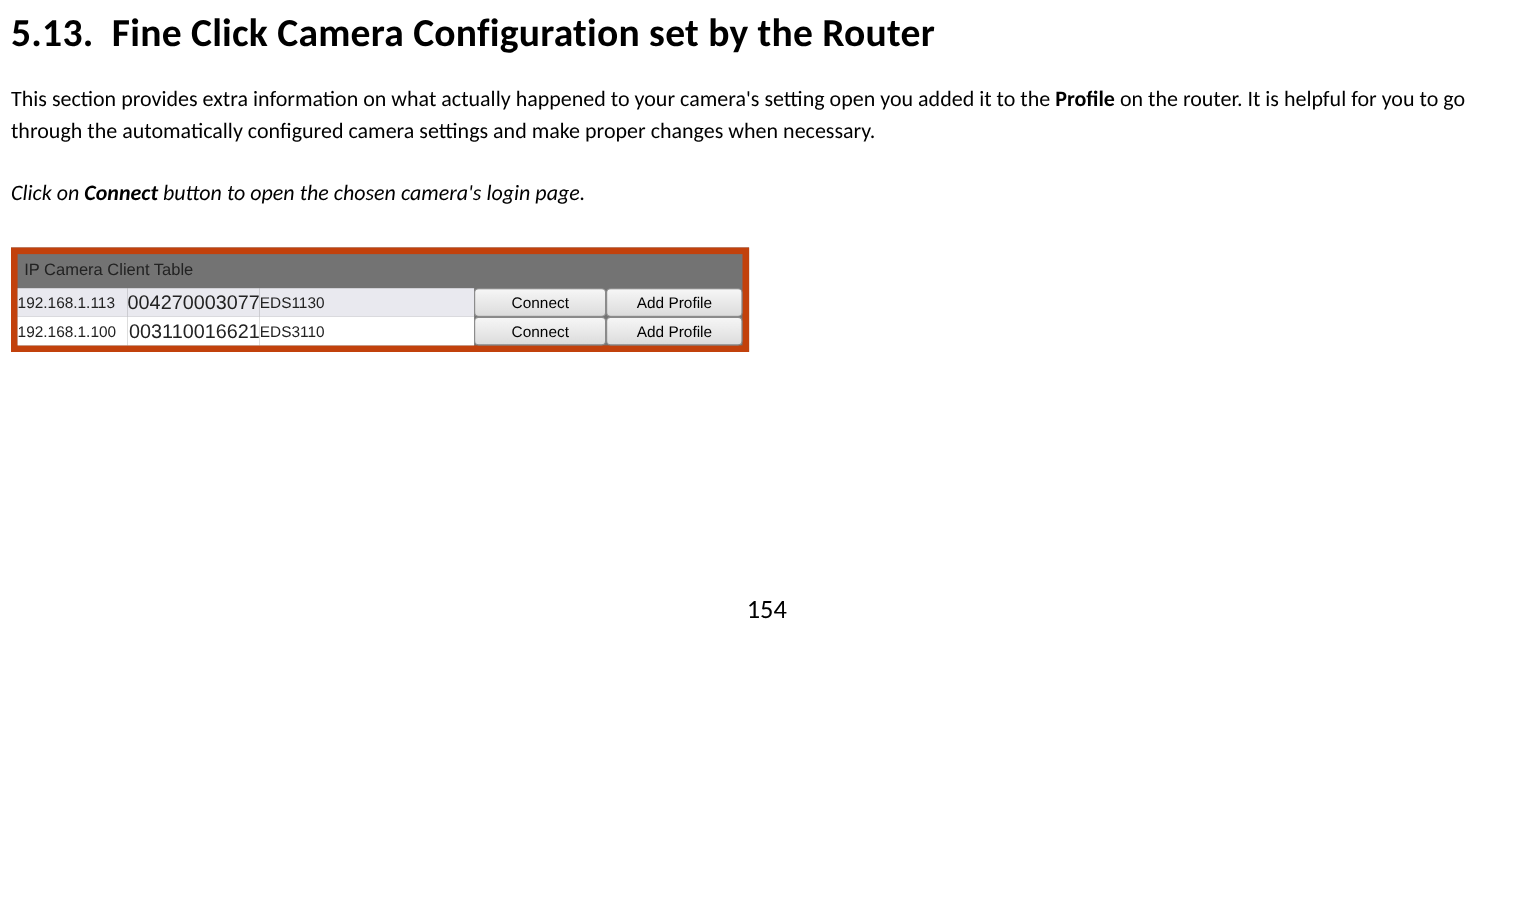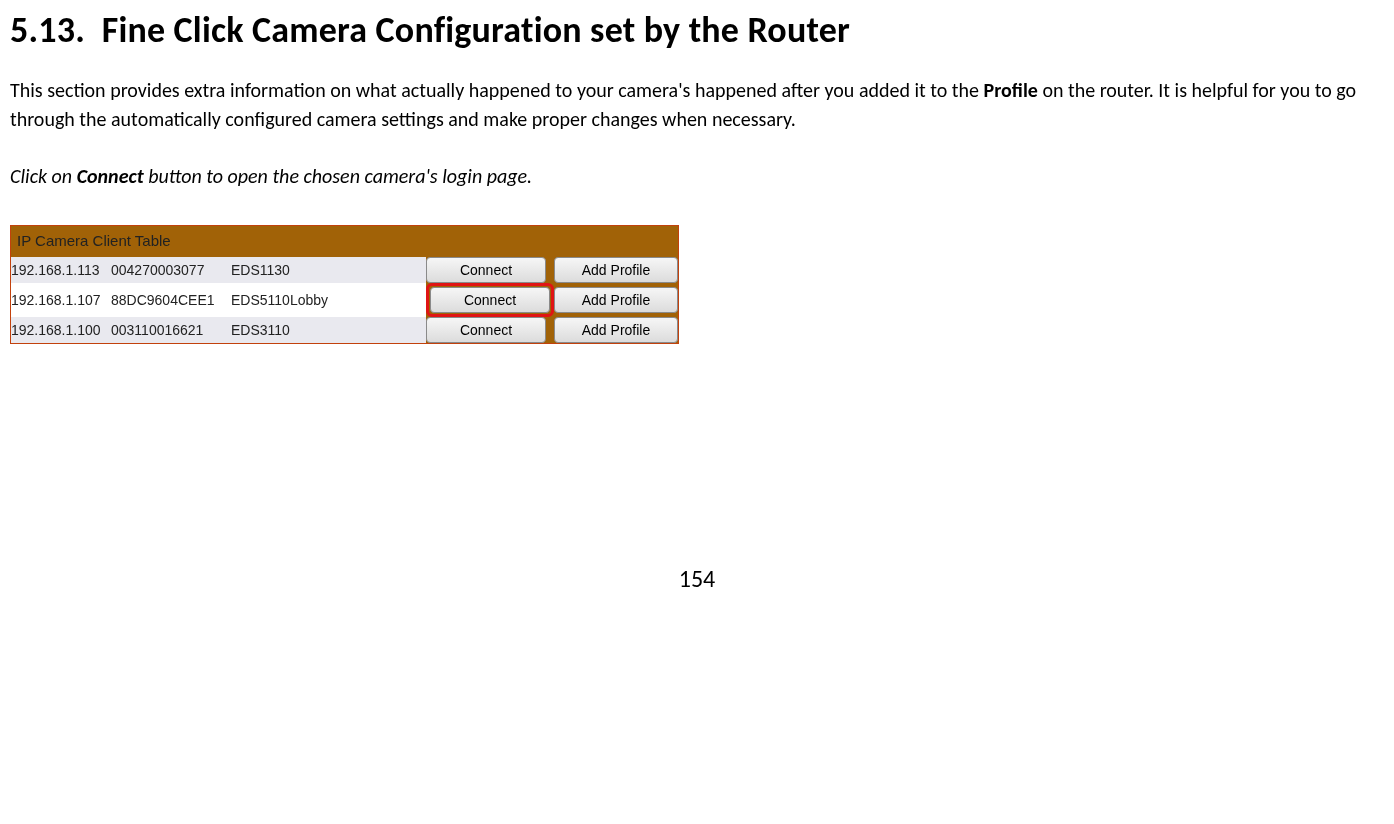--- a/index.html
+++ b/index.html
@@ -25,27 +25,27 @@
     margin-top: 28px;
     margin-bottom: 30px;
     font-style: italic;
   }
   strong {
     font-weight: 700;
   }
 
   
   .table-wrap {
-    border: 1px solid #c2410c;
+    border: 6px solid #c2410c;
     display: inline-block;
     margin-top: 4px;
     font-family: Tahoma, Verdana, Arial, sans-serif;
     font-size: 14px;
     color: #222;
-    background: #a16207;
+    background: #737373;
   }
   .table-title {
     padding: 6px 6px 8px 6px;
     font-size: 15px;
     color: #222;
   }
   table.client-table {
     border-collapse: collapse;
   }
   table.client-table td {
@@ -54,23 +54,23 @@
   }
   .cell-ip {
     width: 100px;
     text-align: left;
     padding: 6px 2px 6px 6px;
     font-size: 14px;
     white-space: nowrap;
   }
   .cell-mac {
     width: 120px;
-    text-align: left;
+    text-align: right;
     padding: 6px 2px 6px 4px;
-    font-size: 14px;
+    font-size: 18px;
     white-space: nowrap;
   }
   .cell-name {
     width: 195px;
     text-align: left;
     padding: 6px 4px;
     font-size: 14px;
     white-space: nowrap;
   }
   .cell-connect, .cell-add {
@@ -119,43 +119,36 @@
 </head>
 <body>
 
 
 
 <h1 class="section-title">
   <span>5.13.</span>&nbsp;&nbsp;<span>Fine Click Camera Configuration set by the Router</span>
 </h1>
 
 <p class="body-text">
-  <span>This section provides extra information on what actually happened to your camera's happened after you added it to the </span><strong>Profile</strong><span> on the router. It is helpful for you to go through the automatically configured camera settings and make proper changes when necessary.</span>
+  <span>This section provides extra information on what actually happened to your camera's setting open you added it to the </span><strong>Profile</strong><span> on the router. It is helpful for you to go through the automatically configured camera settings and make proper changes when necessary.</span>
 </p>
 
 <p class="body-text spaced">
   <span>Click on </span><strong>Connect</strong><span> button to open the chosen camera's login page.</span>
 </p>
 
 <div class="table-wrap">
   <div class="table-title">IP Camera Client Table</div>
   <table class="client-table">
     <tbody id="table-body">
         <tr>
           <td class="cell-ip">192.168.1.113</td>
           <td class="cell-mac">004270003077</td>
           <td class="cell-name">EDS1130</td>
           <td class="cell-connect"><button class="gray-btn connect-btn">Connect</button></td>
-          <td class="cell-add"><button class="gray-btn addprofile-btn">Add Profile</button></td>
-        </tr>
-        <tr>
-          <td class="cell-ip">192.168.1.107</td>
-          <td class="cell-mac">88DC9604CEE1</td>
-          <td class="cell-name">EDS5110Lobby</td>
-          <td class="cell-connect"><span class="highlight-ring"><button class="gray-btn connect-btn">Connect</button></span></td>
           <td class="cell-add"><button class="gray-btn addprofile-btn">Add Profile</button></td>
         </tr>
         <tr>
           <td class="cell-ip">192.168.1.100</td>
           <td class="cell-mac">003110016621</td>
           <td class="cell-name">EDS3110</td>
           <td class="cell-connect"><button class="gray-btn connect-btn">Connect</button></td>
           <td class="cell-add"><button class="gray-btn addprofile-btn">Add Profile</button></td>
         </tr>
       </tbody>

